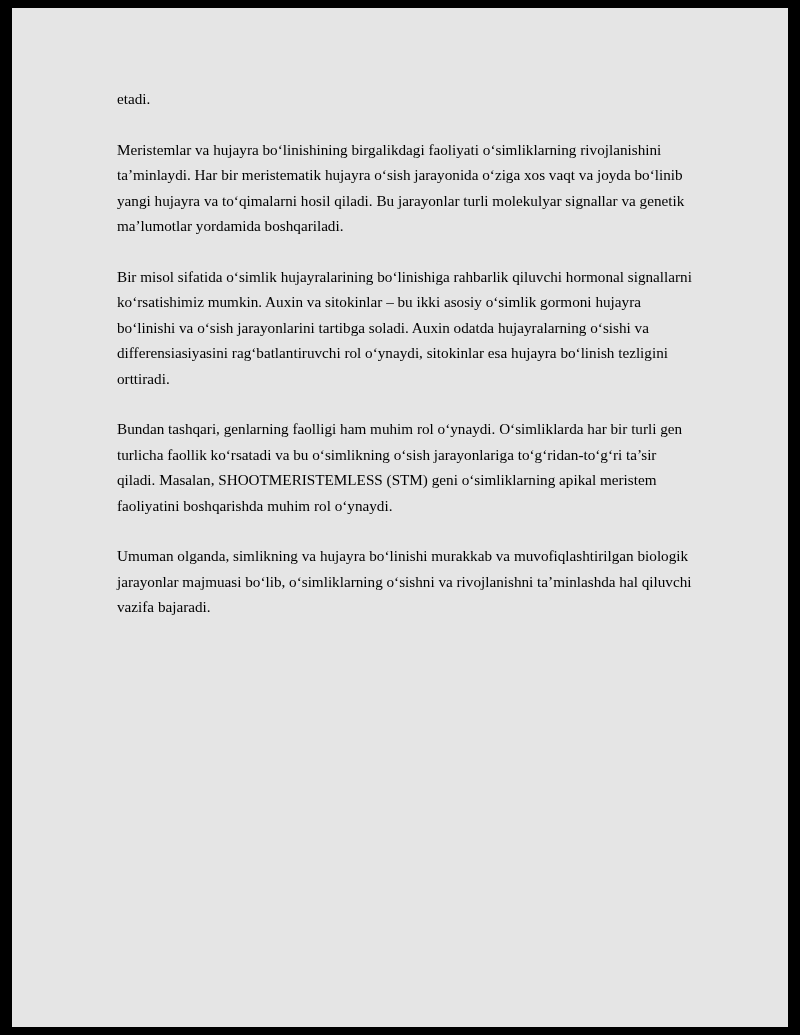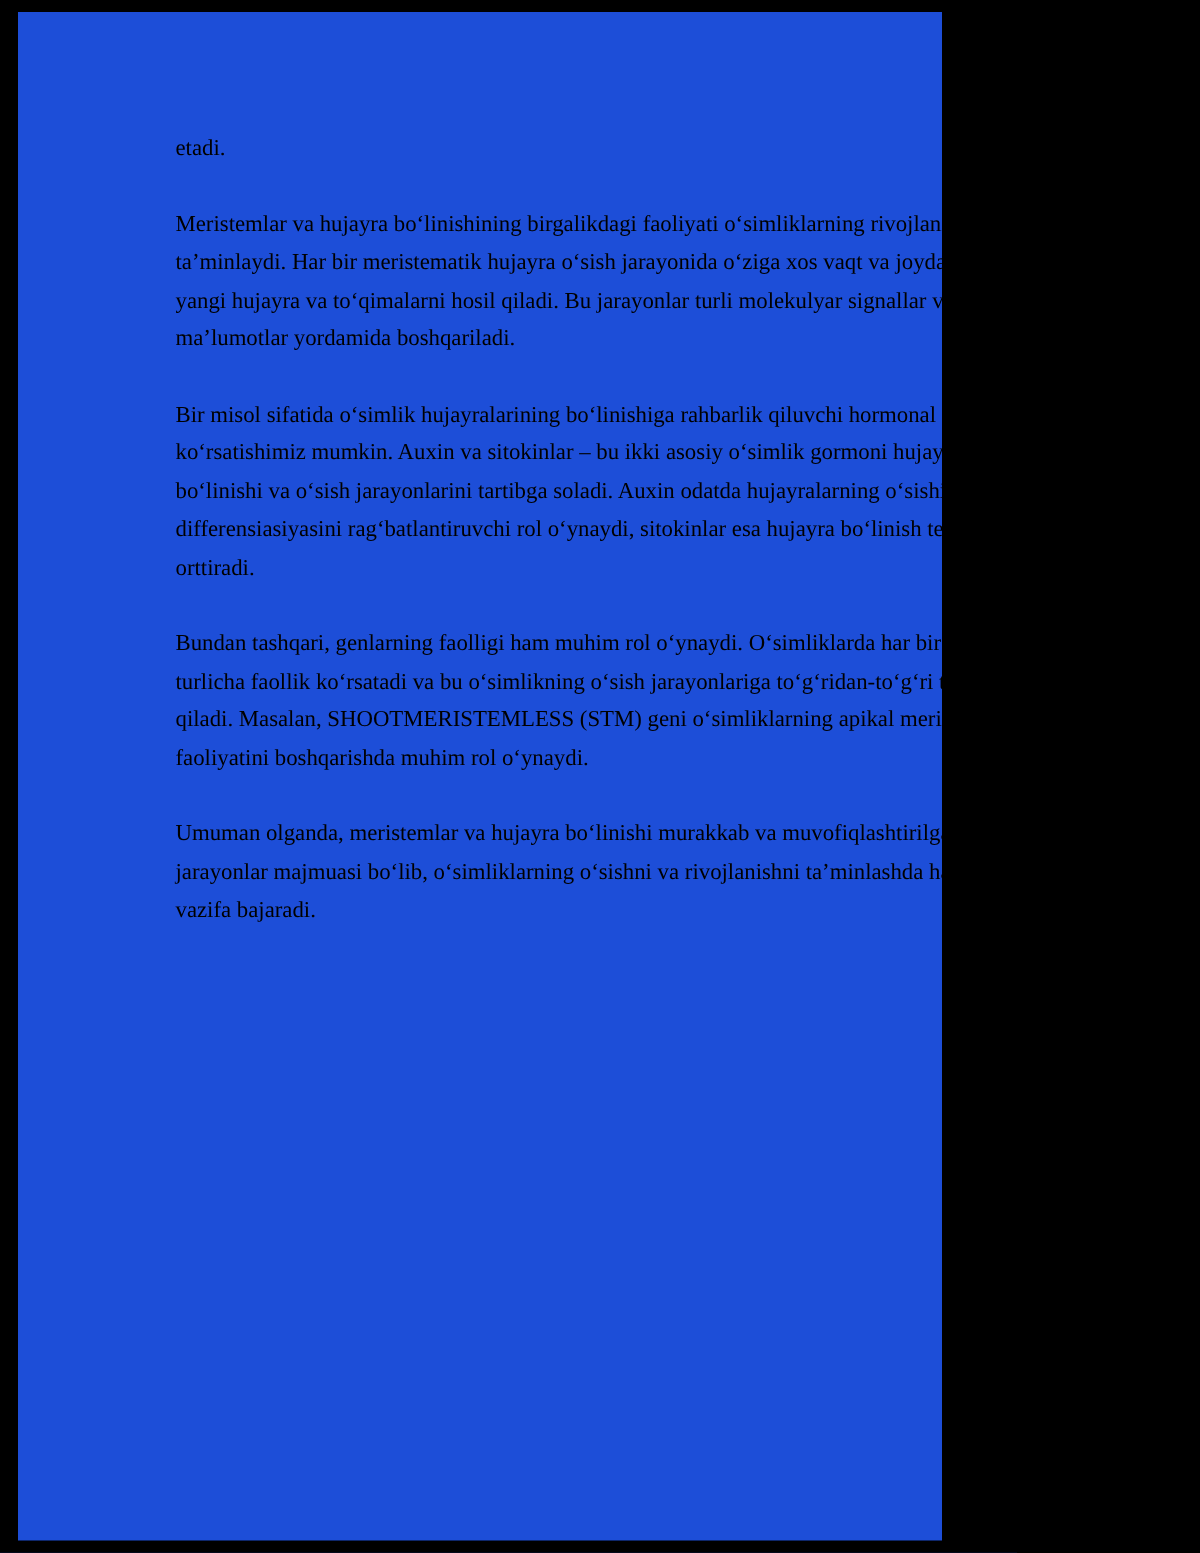--- a/index.html
+++ b/index.html
@@ -19,23 +19,23 @@
     top: 0;
     width: 800px;
     height: 1035px;
     background: #000000;
     box-sizing: border-box;
   }
   .page-sheet {
     position: absolute;
     left: 12px;
     top: 8px;
-    width: 616px;
+    width: 776px;
     height: 1019px;
-    background: #1d4ed8;
+    background: #e5e5e5;
     box-sizing: border-box;
   }
   .doc-body {
     position: absolute;
     left: 105px;
     top: 78px;
     width: 580px;
   }
   .para {
     font-family: "Liberation Serif", serif;
@@ -53,16 +53,16 @@
 </head>
 <body>
 
 <div class="page-frame">
   <div class="page-sheet">
     <div class="doc-body">
       <p class="para">etadi.</p>
       <p class="para">Meristemlar va hujayra bo‘linishining birgalikdagi faoliyati o‘simliklarning rivojlanishini ta’minlaydi. Har bir meristematik hujayra o‘sish jarayonida o‘ziga xos vaqt va joyda bo‘linib yangi hujayra va to‘qimalarni hosil qiladi. Bu jarayonlar turli molekulyar signallar va genetik ma’lumotlar yordamida boshqariladi.</p>
       <p class="para">Bir misol sifatida o‘simlik hujayralarining bo‘linishiga rahbarlik qiluvchi hormonal signallarni ko‘rsatishimiz mumkin. Auxin va sitokinlar – bu ikki asosiy o‘simlik gormoni hujayra bo‘linishi va o‘sish jarayonlarini tartibga soladi. Auxin odatda hujayralarning o‘sishi va differensiasiyasini rag‘batlantiruvchi rol o‘ynaydi, sitokinlar esa hujayra bo‘linish tezligini orttiradi.</p>
       <p class="para">Bundan tashqari, genlarning faolligi ham muhim rol o‘ynaydi. O‘simliklarda har bir turli gen turlicha faollik ko‘rsatadi va bu o‘simlikning o‘sish jarayonlariga to‘g‘ridan-to‘g‘ri ta’sir qiladi. Masalan, SHOOTMERISTEMLESS (STM) geni o‘simliklarning apikal meristem faoliyatini boshqarishda muhim rol o‘ynaydi.</p>
-      <p class="para">Umuman olganda, meristemlar va hujayra bo‘linishi murakkab va muvofiqlashtirilgan biologik jarayonlar majmuasi bo‘lib, o‘simliklarning o‘sishni va rivojlanishni ta’minlashda hal qiluvchi vazifa bajaradi.</p>
+      <p class="para">Umuman olganda, simlikning va hujayra bo‘linishi murakkab va muvofiqlashtirilgan biologik jarayonlar majmuasi bo‘lib, o‘simliklarning o‘sishni va rivojlanishni ta’minlashda hal qiluvchi vazifa bajaradi.</p>
     </div>
   </div>
 </div>
 
 </body></html>

